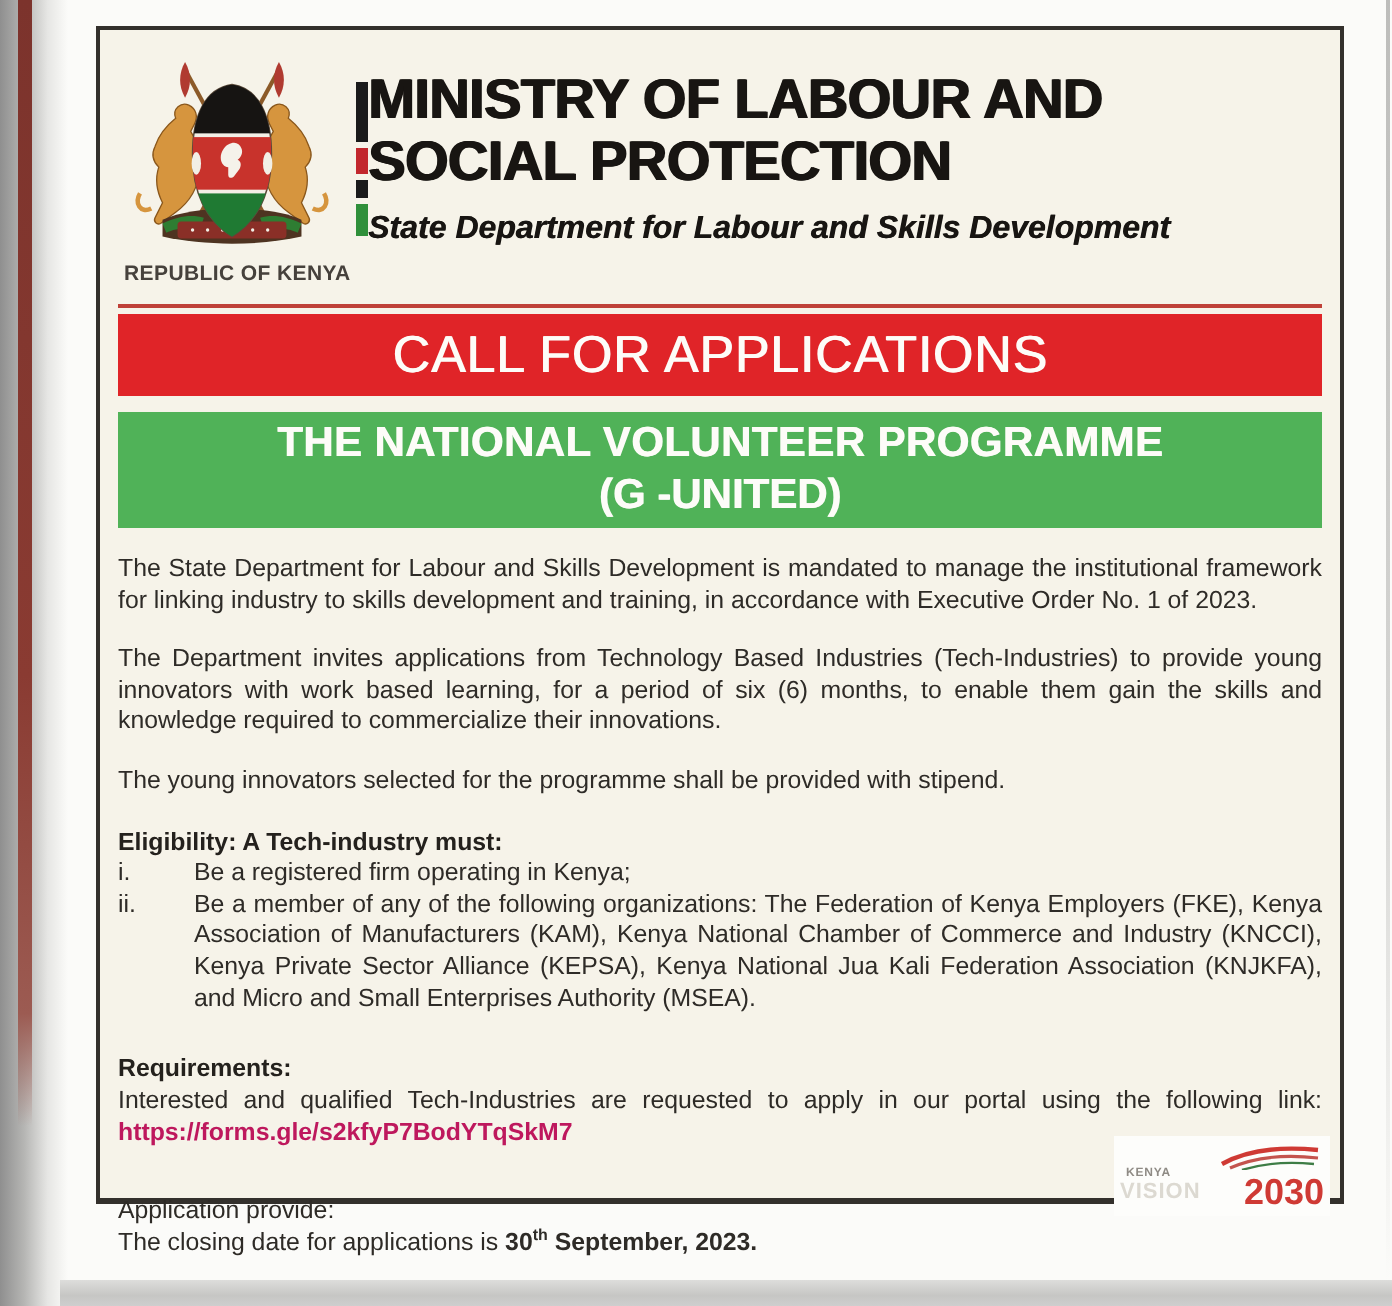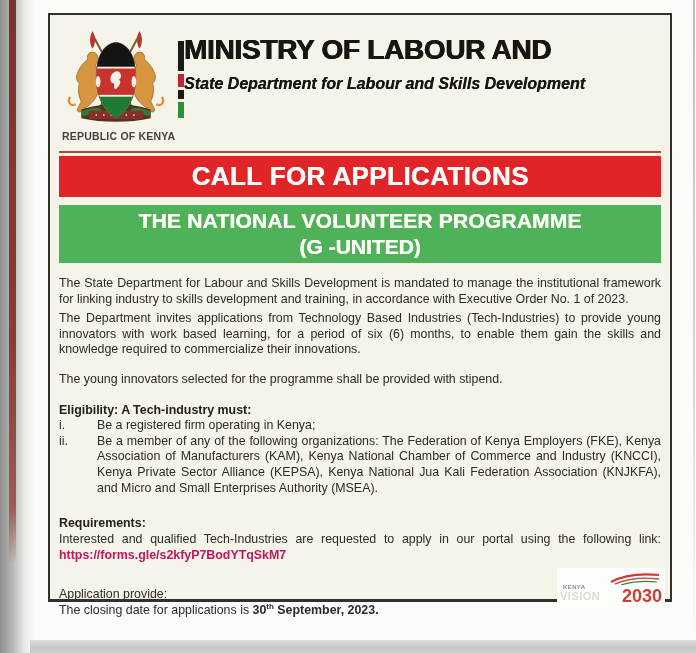--- a/index.html
+++ b/index.html
@@ -49,21 +49,21 @@
     text-shadow:0.6px 0 0 #181512,-0.3px 0 0 #181512;
   }
   .subtitle{
     margin-top:10px;font-size:16px;font-weight:bold;font-style:italic;color:#181512;
     text-shadow:0.3px 0 0 #181512;
   }
   
   .red-rule{height:2px;background:#bf4038;margin-top:9px;}
   .banner-red{
     margin-top:3px;height:41px;line-height:41px;text-align:center;
-    color:#fdfcf8;font-weight:bold;font-size:26px;letter-spacing:0.4px;
+    color:#fdfcf8;font-weight:normal;font-size:26px;letter-spacing:0.4px;
     text-shadow:0.5px 0 0 #fdfcf8;
   }
   .banner-green{
     margin-top:8px;padding:3px 0 4px 0;text-align:center;
     color:#fdfcf8;font-weight:bold;
   }
   .banner-green .line1{font-size:21px;line-height:26px;letter-spacing:0.2px;text-shadow:0.4px 0 0 #fdfcf8;}
   .banner-green .line2{font-size:21px;line-height:25px;text-shadow:0.4px 0 0 #fdfcf8;}
   
   .doc-text{font-size:12.4px;line-height:15.6px;color:#2e2b27;}
@@ -141,36 +141,37 @@
       <div class="emblem-caption">REPUBLIC OF KENYA</div>
     </div>
     <div class="flag-bar">
       <div class="flag-seg" style="height:30px;background:#1a1a1a"></div>
       <div class="flag-seg" style="height:13px;background:#c2272d"></div>
       <div class="flag-seg" style="height:9px;background:#1a1a1a"></div>
       <div class="flag-seg" style="height:16px;background:#2f8f3a"></div>
     </div>
     <div class="titles">
       <div class="title-line">MINISTRY OF LABOUR AND</div>
+      <div class="title-line">SOCIAL PROTECTION</div>
       <div class="subtitle">State Department for Labour and Skills Development</div>
     </div>
   </div>
 
   <div class="inner">
     <div class="red-rule"></div>
 
     <div class="banner-red" style="background:#e02428">CALL FOR APPLICATIONS</div>
 
     <div class="banner-green" style="background:#50b258">
       <div class="line1">THE NATIONAL VOLUNTEER PROGRAMME</div>
       <div class="line2">(G -UNITED)</div>
     </div>
 
     <p class="doc-text">The State Department for Labour and Skills Development is mandated to manage the institutional framework for linking industry to skills development and training, in accordance with Executive Order No. 1 of 2023.</p>
-    <p class="doc-text" style="margin-top:4px">The Department invites applications from Technology Based Industries (Tech-Industries) to provide young innovators with work based learning, for a period of six (6) months, to enable them gain the skills and knowledge required to commercialize their innovations.</p>
+    <p class="doc-text" style="margin-top:14px">The Department invites applications from Technology Based Industries (Tech-Industries) to provide young innovators with work based learning, for a period of six (6) months, to enable them gain the skills and knowledge required to commercialize their innovations.</p>
     <p class="doc-text" style="margin-top:14px">The young innovators selected for the programme shall be provided with stipend.</p>
 
     <div class="doc-text heading elig-heading">Eligibility: A Tech-industry must:</div>
     <div class="elig-row doc-text">
       <span class="elig-num">i.</span>
       <span class="elig-text">Be a registered firm operating in Kenya;</span>
     </div>
     <div class="elig-row doc-text">
       <span class="elig-num">ii.</span>
       <span class="elig-text">Be a member of any of the following organizations: The Federation of Kenya Employers (FKE), Kenya Association of Manufacturers (KAM), Kenya National Chamber of Commerce and Industry (KNCCI), Kenya Private Sector Alliance (KEPSA), Kenya National Jua Kali Federation Association (KNJKFA), and Micro and Small Enterprises Authority (MSEA).</span>

